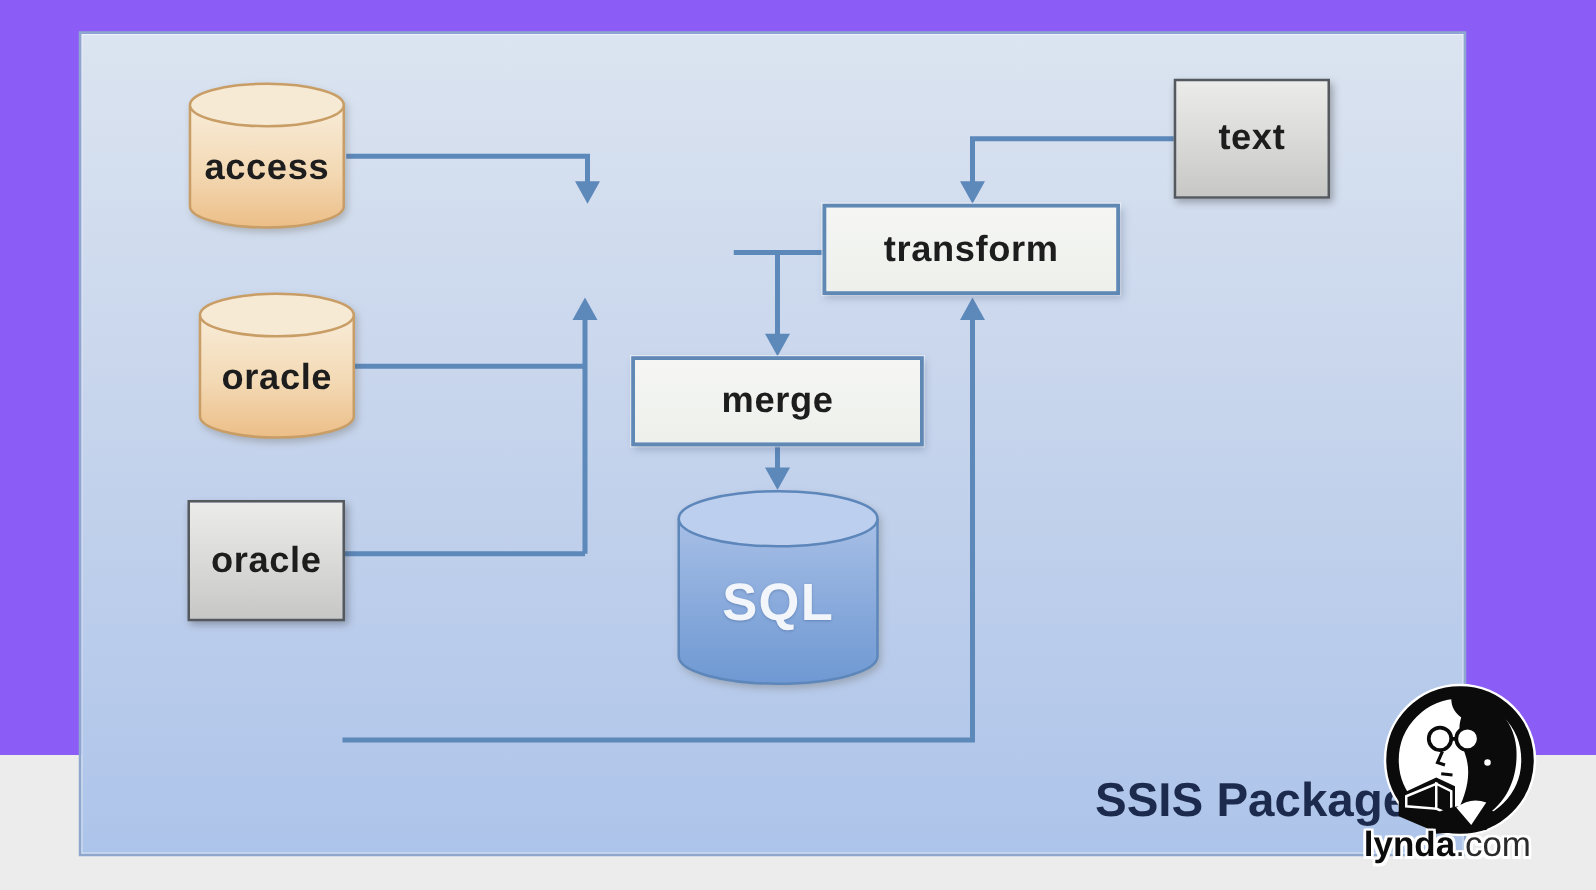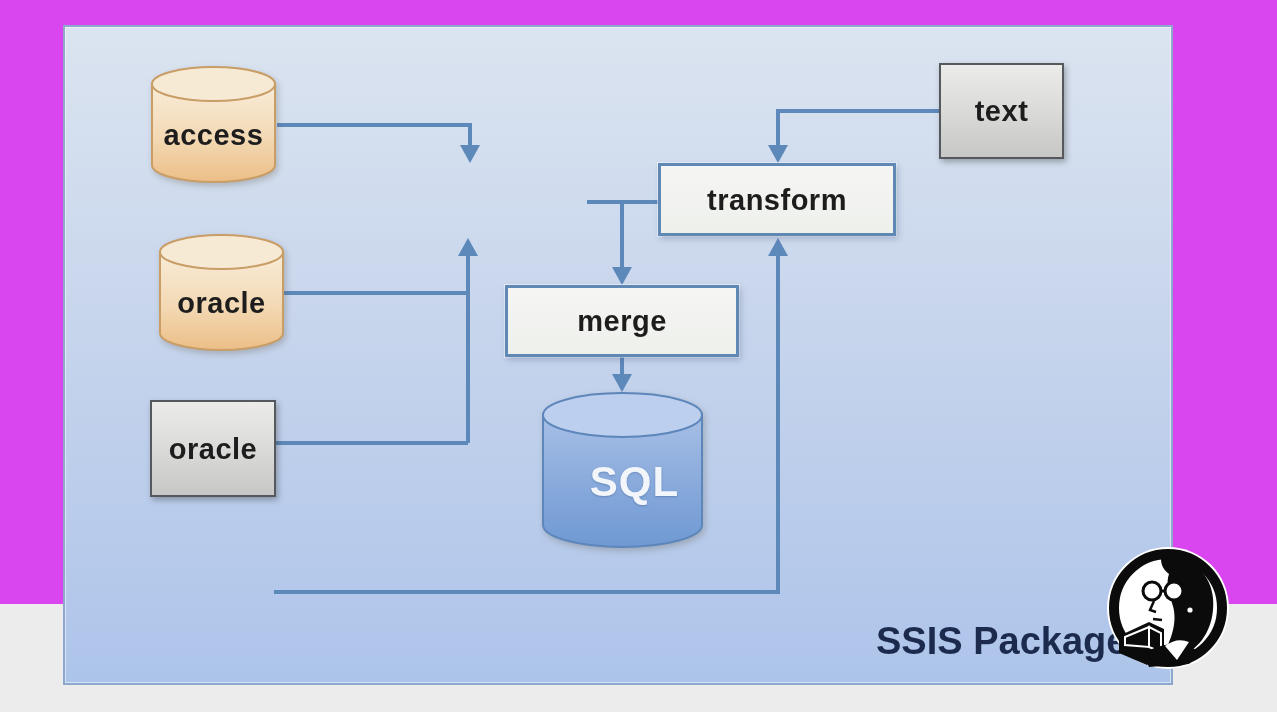--- a/index.html
+++ b/index.html
@@ -5,21 +5,21 @@
   * { margin:0; padding:0; box-sizing:border-box; }
   html,body { width:1277px; height:712px; }
   body {
     font-family: "Liberation Sans", sans-serif;
     background:#ececec;
     overflow:hidden;
   }
   #stage {
     position:relative;
     width:1277px; height:604px;
-    background:#d946ef;
+    background:#8b5cf6;
   }
   
   #panel {
     position:absolute;
     left:63px; top:25px;
     width:1110px; height:660px;
     background:linear-gradient(180deg,#dbe4f0 0%,#c6d4ec 48%,#adc4ea 100%);
     border:2px solid #8ea8cd;
     box-shadow:0 0 0 1px rgba(255,255,255,.5) inset;
   }
@@ -56,21 +56,20 @@
   }
   
   .cyl { position:absolute; }
   .cyl svg { position:absolute; left:0; top:0; filter:drop-shadow(2px 3px 3px rgba(90,85,70,.30)); }
   .cyl .nlabel { top:57%; }
   .sql-label {
     font-size:42px;
     color:#f2f6fb;
     letter-spacing:1px;
     text-shadow:0 1px 2px rgba(40,70,120,.35);
-    margin-left:12px;
   }
   
   #ssis-title {
     position:absolute;
     left:876px; top:620px;
     font-size:38px;
     font-weight:700;
     color:#1c2b4d;
     letter-spacing:0px;
     white-space:nowrap;
@@ -200,14 +199,17 @@
     <circle cx="87" cy="66" r="2.6" fill="#ffffff"></circle>
 
     <path d="M16,92 l30,-14 l15,7 v27 l-17,9 l-28,-12 z" fill="#0b0b0b"></path>
     <path d="M22,93 l24,-10 l0,20 l-24,-2 z" fill="#0b0b0b" stroke="#ffffff" stroke-width="2"></path>
     <path d="M46,83 l12,6 l0,19 l-12,-5 z" fill="#0b0b0b" stroke="#ffffff" stroke-width="2"></path>
 
     <path d="M40,110 c18,-12 42,-13 56,-2 l-10,12 l-40,3 z" fill="#0b0b0b"></path>
     <path d="M62,102 l12,14 l12,-18 c-8,-3 -16,-2 -24,4 z" fill="#ffffff"></path>
   </svg>
 
+  <div id="lynda-text">
+    <span class="bold">lynda</span><span class="rest">.com</span>
+  </div>
 
 </div>
 
 </body></html>

